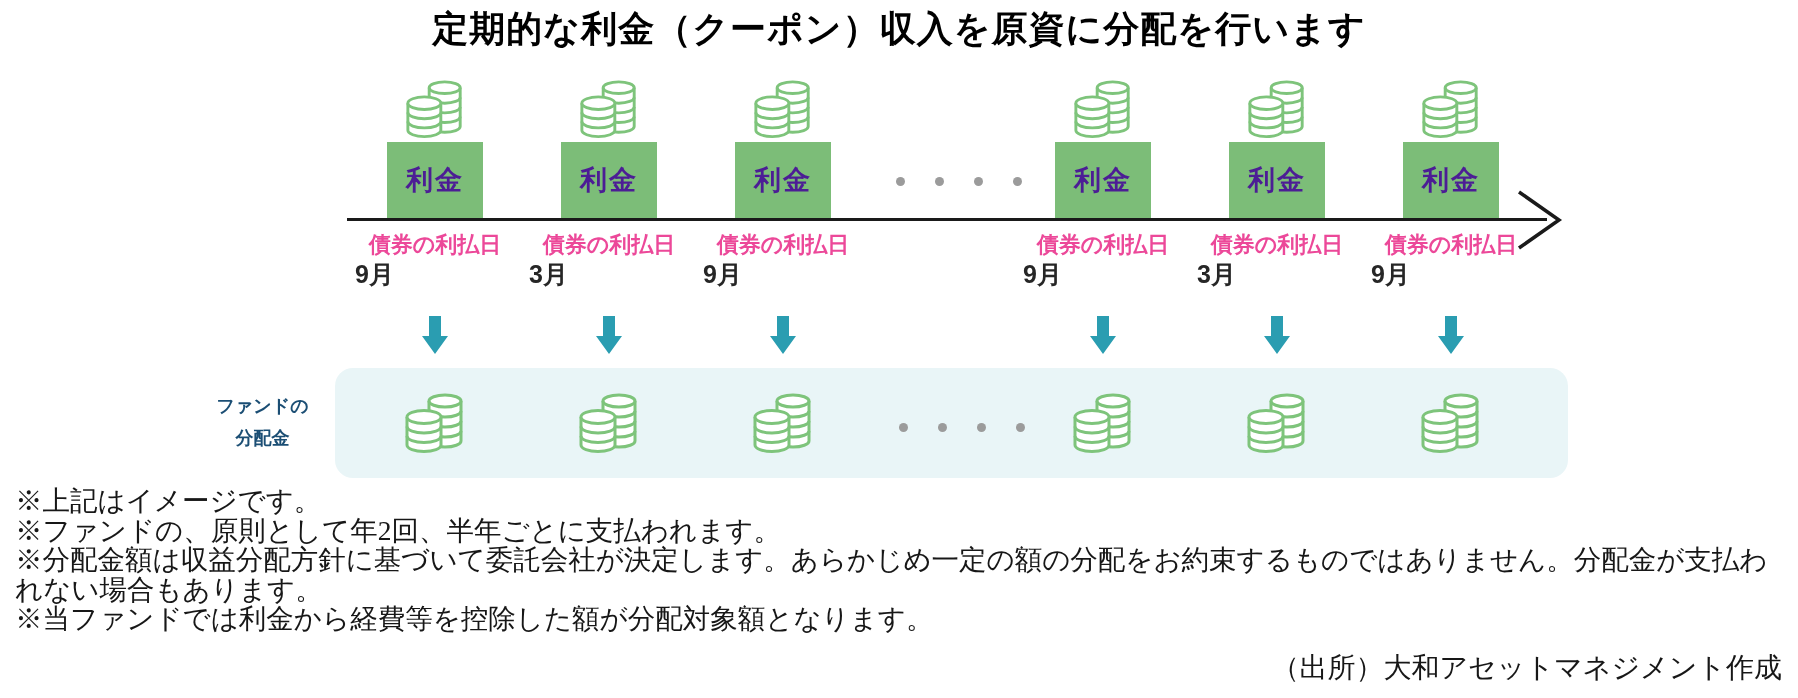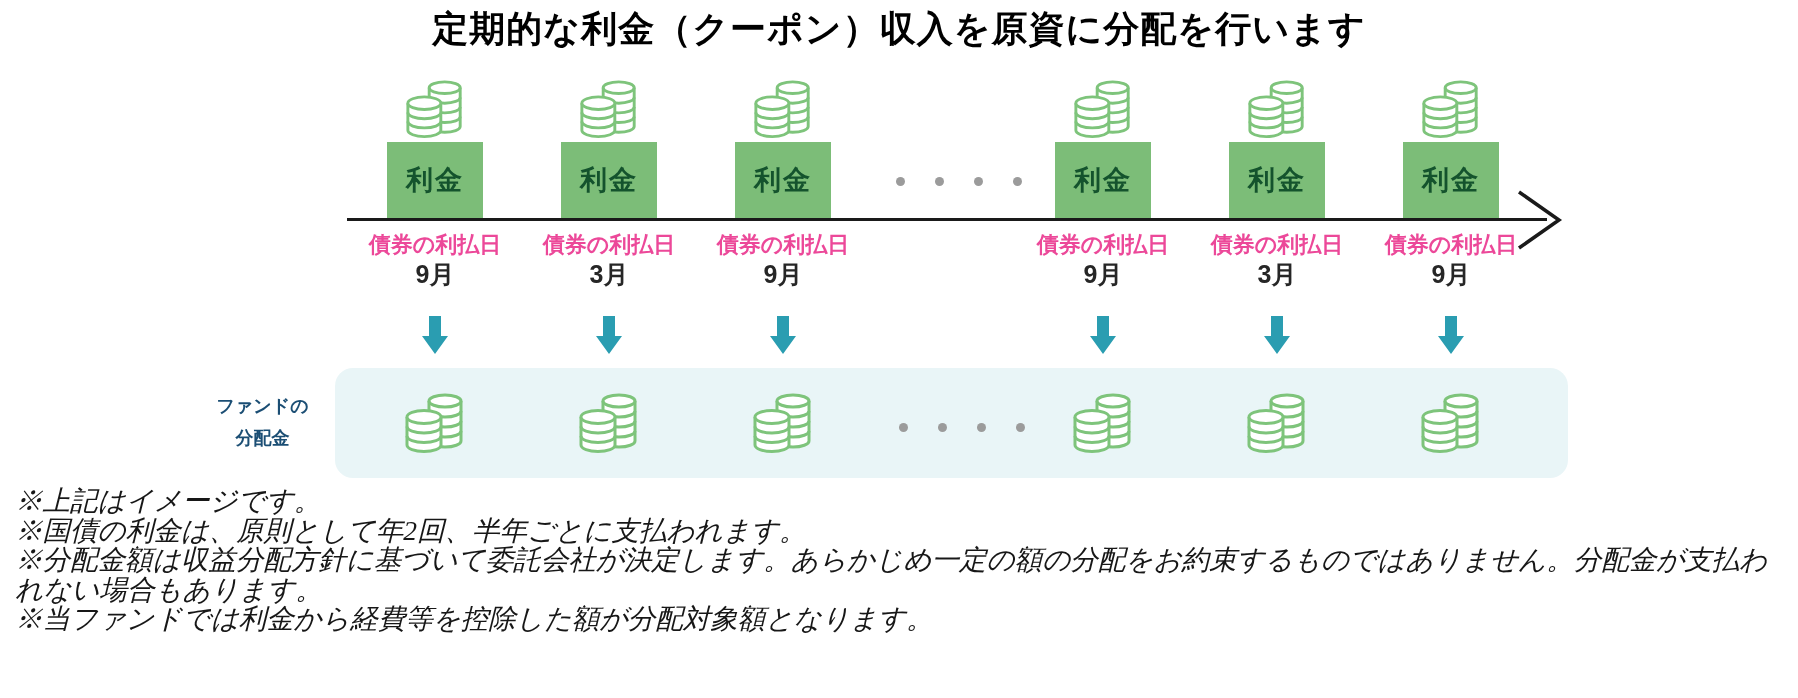--- a/index.html
+++ b/index.html
@@ -30,42 +30,42 @@
   .axis-head {
     position:absolute; left:1515px; top:189px; width:50px; height:62px;
     color:var(--axis-black); z-index:1;
   }
   
   .event-col { position:absolute; top:78px; width:160px; height:380px; z-index:2; }
   .coins-top { position:absolute; top:0; left:49px; width:62px; height:62px; color:var(--coin-green); }
   .coins-band { position:absolute; top:313px; left:48px; width:64px; height:64px; color:var(--coin-green); }
   .rikin-box {
     position:absolute; top:64px; left:32px; width:96px; height:76px;
-    background:var(--box-green); color:#14532d; font-size:27px; font-weight:bold;
+    background:var(--box-green); color:#4c1d95; font-size:27px; font-weight:bold;
     display:flex; align-items:center; justify-content:center; letter-spacing:2px;
   }
   .date1 {
     position:absolute; top:152px; left:0; width:100%; text-align:center;
     font-size:22px; font-weight:bold; color:#ec4899; white-space:nowrap;
   }
   .month {
-    position:absolute; top:180px; left:0; width:100%; text-align:center;
+    position:absolute; top:180px; left:0; width:100%; 
     font-size:25px; font-weight:bold; color:#262626;
   }
   .down-arrow { position:absolute; top:238px; left:67px; color:var(--arrow-teal); }
   
   .dots-row { position:absolute; display:flex; gap:30px; z-index:2; }
   .dots-upper { left:896px; top:177px; }
   .dots-band  { left:899px; top:423px; }
   .dot { width:9px; height:9px; border-radius:50%; background:var(--dot-gray); }
   
   .footnotes {
     position:absolute; left:15px; top:486px; width:1770px;
     font-family:"Liberation Serif","DejaVu Serif",serif;
-    font-size:27.5px; line-height:29.5px; color:#171717;font-style:italic;
+    font-size:27.5px; line-height:29.5px; color:#171717;
   }
   .source {
     position:absolute; right:16px; top:649px;
     font-family:"Liberation Serif","DejaVu Serif",serif;
     font-size:28px; color:#171717;
   }
   .defs-hidden { position:absolute; width:0; height:0; overflow:hidden; }
 </style>
 </head>
 <body>
@@ -209,19 +209,20 @@
     <svg class="down-arrow" width="26" height="38" viewBox="0 0 26 38">
         <use href="#block-arrow-down"></use>
       </svg>
     <svg class="coins-band" viewBox="0 0 64 64">
         <use href="#coins-symbol"></use>
       </svg>
   </div>
 
   <div class="footnotes">
     <div>※上記はイメージです。</div>
-    <div>※国債の利金は、原則として年2回、半年ごとに支払われます。</div>
+    <div>※ファンドの、原則として年2回、半年ごとに支払われます。</div>
     <div>※分配金額は収益分配方針に基づいて委託会社が決定します。あらかじめ一定の額の分配をお約束するものではありません。分配金が支払われない場合もあります。</div>
     <div>※当ファンドでは利金から経費等を控除した額が分配対象額となります。</div>
   </div>
 
+  <div class="source">（出所）大和アセットマネジメント作成</div>
 
 </div>
 
 </body></html>

